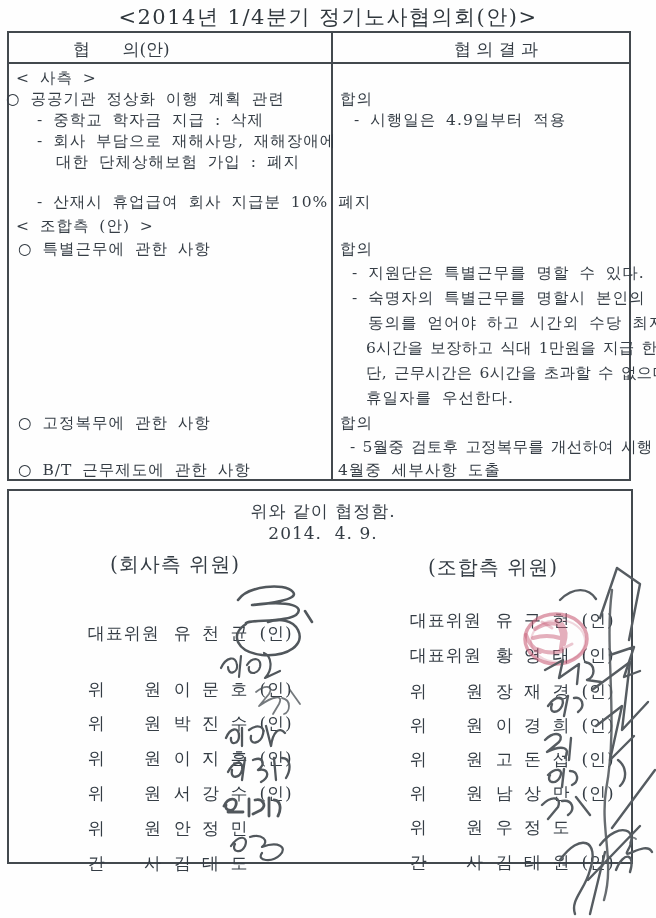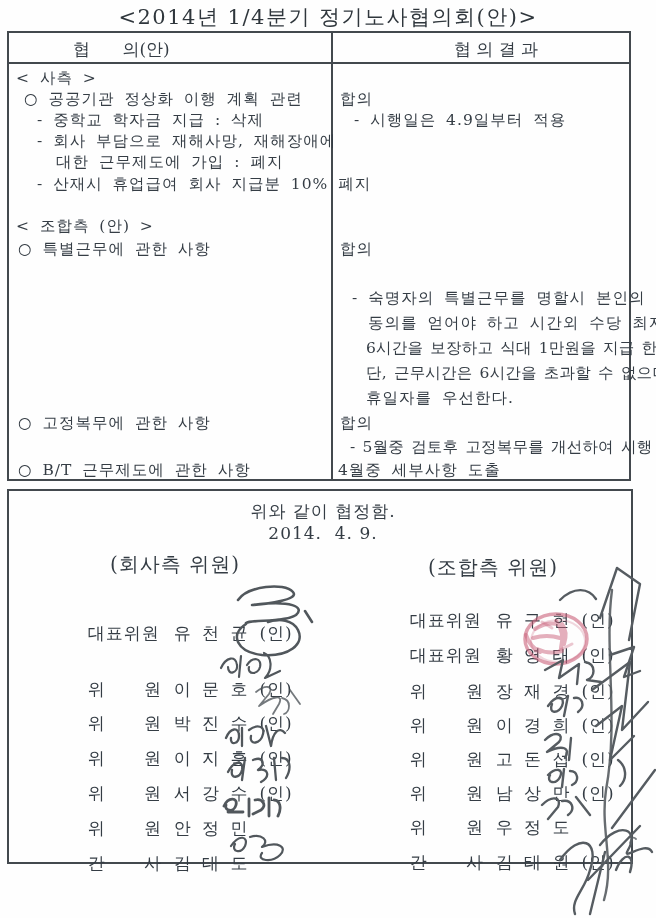--- a/index.html
+++ b/index.html
@@ -47,33 +47,34 @@
   <div class="title">&lt;2014년 1/4분기 정기노사협의회(안)&gt;</div>
 
   <div class="main-table">
     <div class="col-divider"></div>
     <div class="header-sep"></div>
     <div class="hcell left">협      의(안)</div>
     <div class="hcell right">협 의 결 과</div>
   </div>
 
   <div class="ln" style="top:68px;left:16px">&lt; 사측 &gt;</div>
-  <div class="ln" style="top:89px;left:24px">○ 공공기관 정상화 이행 계획 관련</div>
+  <div class="ln" style="top:89px;left:6px">○ 공공기관 정상화 이행 계획 관련</div>
   <div class="ln" style="top:110px;left:37px">- 중학교 학자금 지급 : 삭제</div>
   <div class="ln" style="top:131px;left:37px">- 회사 부담으로 재해사망, 재해장애에</div>
-  <div class="ln" style="top:152px;left:56px">대한 근무제도에 가입 : 폐지</div>
-  <div class="ln" style="top:174px;left:37px">- 산재시 휴업급여 회사 지급분 10% 폐지</div>
+  <div class="ln" style="top:152px;left:56px">대한 단체상해보험 가입 : 폐지</div>
+  <div class="ln" style="top:192px;left:37px">- 산재시 휴업급여 회사 지급분 10% 폐지</div>
   <div class="ln" style="top:216px;left:16px">&lt; 조합측 (안) &gt;</div>
   <div class="ln" style="top:413px;left:18px">○ 고정복무에 관한 사항</div>
   <div class="ln" style="top:239px;left:18px">○ 특별근무에 관한 사항</div>
   <div class="ln" style="top:460px;left:18px">○ B/T 근무제도에 관한 사항</div>
 
   <div class="ln" style="top:89px;left:340px">합의</div>
   <div class="ln" style="top:110px;left:354px">- 시행일은 4.9일부터 적용</div>
   <div class="ln" style="top:239px;left:340px">합의</div>
+  <div class="ln" style="top:263px;left:352px">- 지원단은 특별근무를 명할 수 있다.</div>
   <div class="ln" style="top:288px;left:352px">- 숙명자의 특별근무를 명할시 본인의</div>
   <div class="ln" style="top:313px;left:368px">동의를 얻어야 하고 시간외 수당 최저</div>
   <div class="ln" style="top:338px;left:366px;letter-spacing:0.2px;word-spacing:2px">6시간을 보장하고 식대 1만원을 지급 한다.</div>
   <div class="ln" style="top:363px;left:366px;letter-spacing:0.2px;word-spacing:2px">단, 근무시간은 6시간을 초과할 수 없으며,</div>
   <div class="ln" style="top:388px;left:366px">휴일자를 우선한다.</div>
   <div class="ln" style="top:413px;left:340px">합의</div>
   <div class="ln" style="top:437px;left:350px;letter-spacing:0.2px;word-spacing:2px">- 5월중 검토후 고정복무를 개선하여 시행</div>
   <div class="ln" style="top:460px;left:338px">4월중 세부사항 도출</div>
 
   <div class="sign-box"></div>

